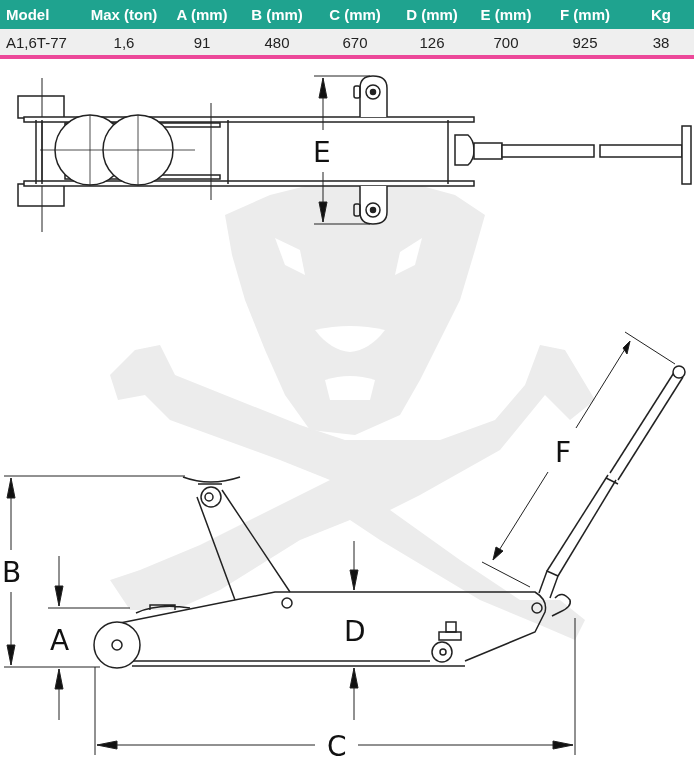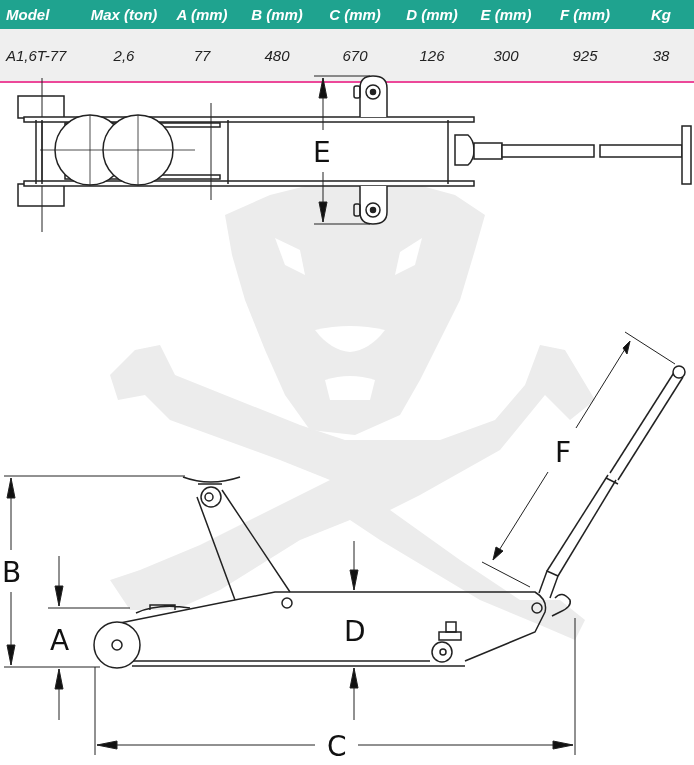--- a/index.html
+++ b/index.html
@@ -1,22 +1,22 @@
 <!DOCTYPE html>
 <html><head>
   <meta charset="utf-8">
   <style>
     html, body { margin: 0; padding: 0; background: #ffffff; }
     body { width: 694px; height: 765px; position: relative; overflow: hidden;
            font-family: "Liberation Sans", sans-serif; }
-    .spec-table { position: absolute; left: 0; top: 0; width: 694px; border-collapse: collapse; table-layout: fixed; font-style: italic; }
+    .spec-table { position: absolute; left: 0; top: 0; width: 694px; border-collapse: collapse; table-layout: fixed; }
     .spec-table th { background: #1fa38f; color: #ffffff; font-weight: bold; font-size: 15px;
                      height: 29px; padding: 0; white-space: nowrap; }
-    .spec-table td { background: #efefef; color: #222222; font-size: 15px; height: 26px; padding: 13px;
-                     text-align: center; border-bottom: 2px solid #ec4899; white-space: nowrap; }
+    .spec-table td { background: #efefef; color: #222222; font-size: 15px; height: 26px; padding: 0;
+                     text-align: center; border-bottom: 4px solid #ec4899; white-space: nowrap; }
     .spec-table th:first-child, .spec-table td:first-child { text-align: left; padding-left: 6px; }
     svg.drawing { position: absolute; left: 0; top: 0; }
     .dim-label { font-family: "DejaVu Sans", sans-serif; font-size: 28px; fill: #111111; }
   </style>
 </head>
 <body>
 
 <table class="spec-table">
   <colgroup>
     <col style="width:82px">
@@ -38,26 +38,26 @@
       <th>C (mm)</th>
       <th>D (mm)</th>
       <th>E (mm)</th>
       <th>F (mm)</th>
       <th>Kg</th>
     </tr>
   </thead>
   <tbody>
     <tr>
       <td>A1,6T-77</td>
-      <td>2,6</td>
-      <td>77</td>
+      <td>1,6</td>
+      <td>91</td>
       <td>480</td>
       <td>670</td>
       <td>126</td>
-      <td>300</td>
+      <td>700</td>
       <td>925</td>
       <td>38</td>
     </tr>
   </tbody>
 </table>
 
 <svg class="drawing" width="694" height="765" viewBox="0 0 694 765">
   <defs>
     <marker id="arr" markerWidth="8" markerHeight="18" refX="4" refY="17" orient="auto" markerUnits="userSpaceOnUse">
       <path d="M0,0 L8,0 L4,18 Z" fill="#111"></path>

